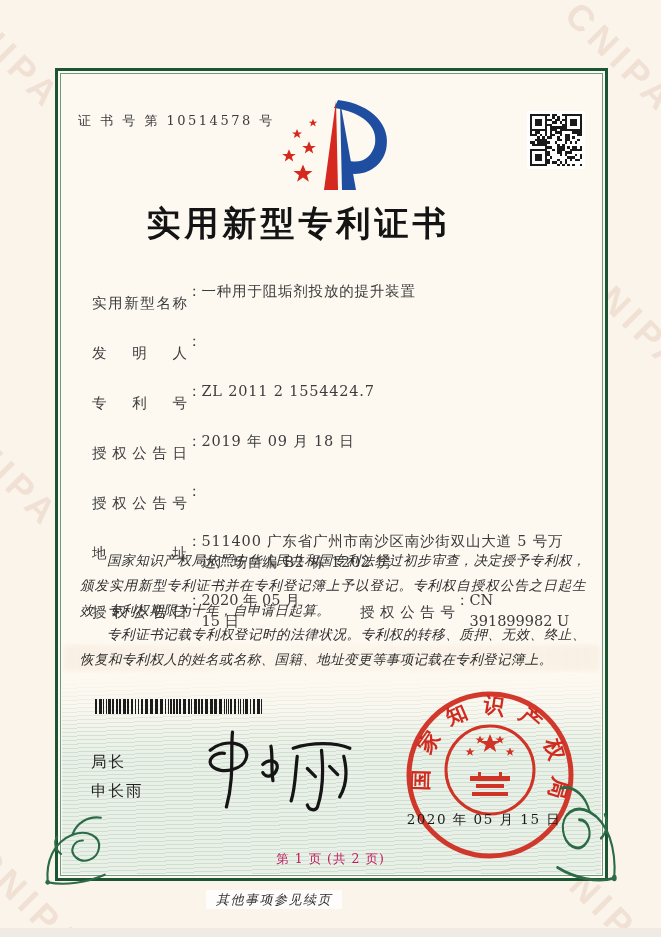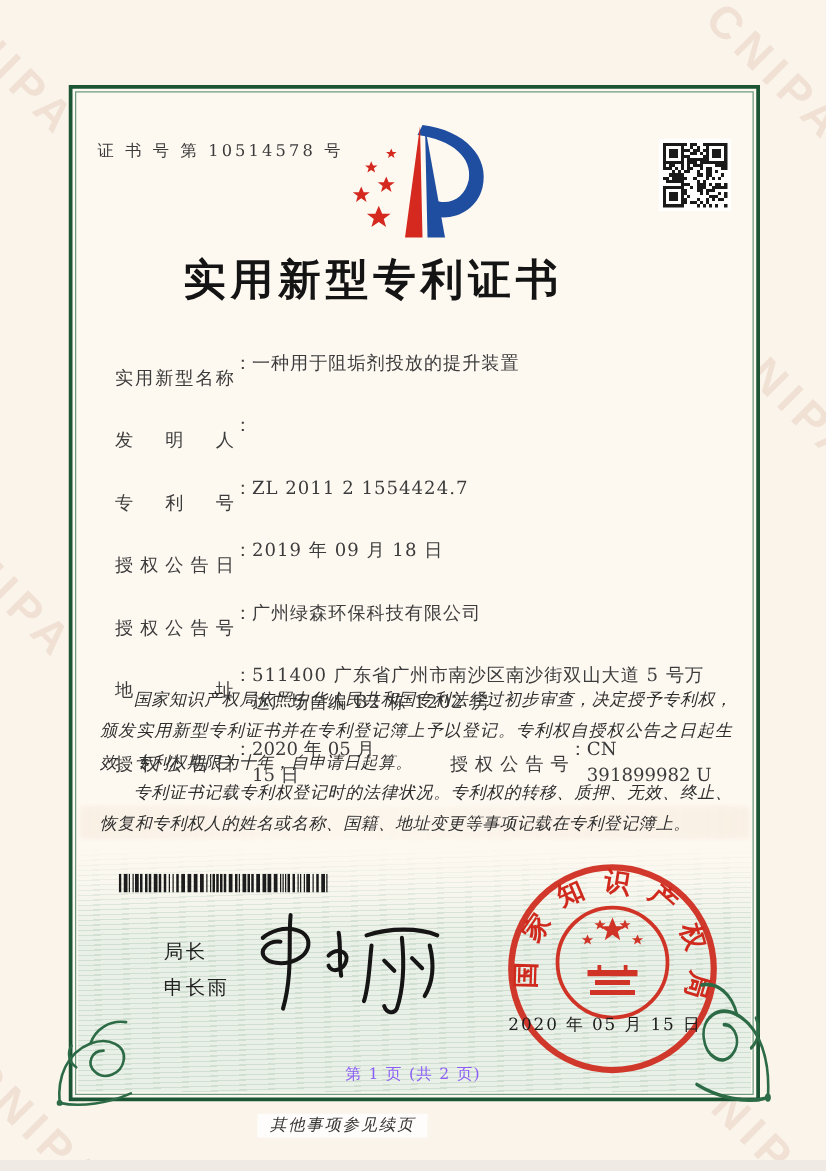--- a/index.html
+++ b/index.html
@@ -61,30 +61,30 @@
   .paras{
     position:absolute;left:80px;top:548px;width:506px;
     font-size:13.5px;line-height:1.84;color:#2e2e2e;text-align:justify;
     font-style:italic;letter-spacing:0.4px;
   }
   .paras p{margin:0;text-indent:2em;}
   .barcode{position:absolute;left:95px;top:699px;width:170px;height:15px;}
   .signer{
     position:absolute;left:91px;top:747px;
     font-family:"Liberation Sans","DejaVu Sans",sans-serif;
-    font-size:15.5px;color:#222;letter-spacing:2px;line-height:29px;margin-left:40px;
+    font-size:15.5px;color:#222;letter-spacing:2px;line-height:29px;
   }
   .signature{position:absolute;left:196px;top:726px;width:162px;height:86px;}
   .seal{position:absolute;left:398px;top:688px;width:185px;height:178px;}
   .flourish{position:absolute;width:76px;height:76px;}
   .flourish.bl{left:42px;top:812px;}
   .flourish.br{left:544px;top:780px;height:106px;transform:scaleX(-1);}
   .page-info{
     position:absolute;left:0;top:851px;width:661px;text-align:center;
-    font-size:12.5px;color:#8b5cf6;letter-spacing:1px;
+    font-size:12.5px;color:#be185d;letter-spacing:1px;
   }
   .note{
     position:absolute;left:0;top:891px;width:548px;text-align:center;
     font-size:13px;color:#333;font-style:italic;letter-spacing:1.5px;
   }
   .note span{background:rgba(255,255,255,0.78);padding:2px 10px;}
   .bottom-strip{position:absolute;left:0;bottom:0;width:661px;height:9px;background:#efebe4;}
 </style>
 </head>
 <body>
@@ -389,21 +389,20 @@
         <span class="val">ZL 2011 2 1554424.7</span>
     </div>
     <div class="frow">
       <span class="lbl">授权公告日</span>
         <span class="colon">：</span>
         <span class="val">2019 年 09 月 18 日</span>
     </div>
     <div class="frow">
       <span class="lbl">授权公告号</span>
         <span class="colon">：</span>
-        <span class="val">广州绿森环保科技有限公司</span>
     </div>
     <div class="frow">
       <span class="lbl">地址</span>
         <span class="colon">：</span>
         <span class="val">511400 广东省广州市南沙区南沙街双山大道 5 号万达广场自编 B2 栋 1202 房</span>
     </div>
     <div class="grant-row">
       <div class="grant-pair">
         <span class="lbl">授权公告日</span>
           <span class="colon">：</span>

